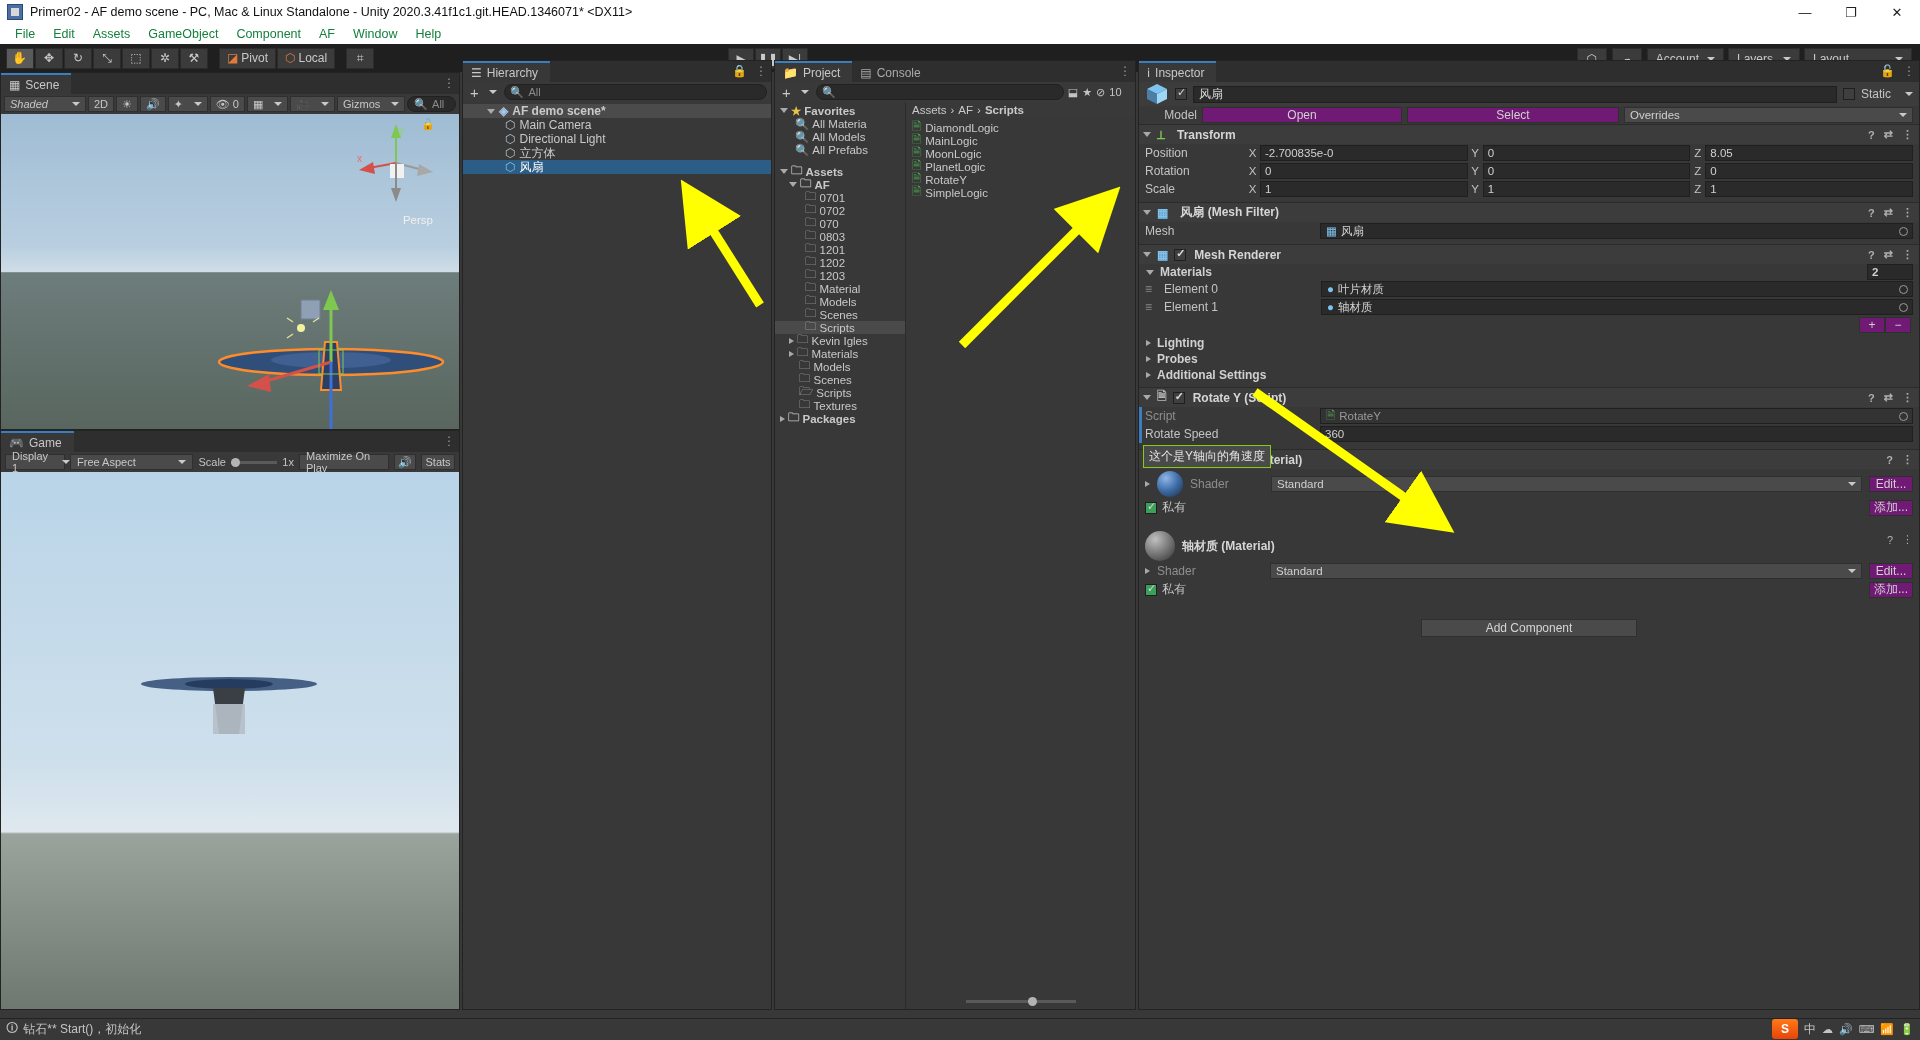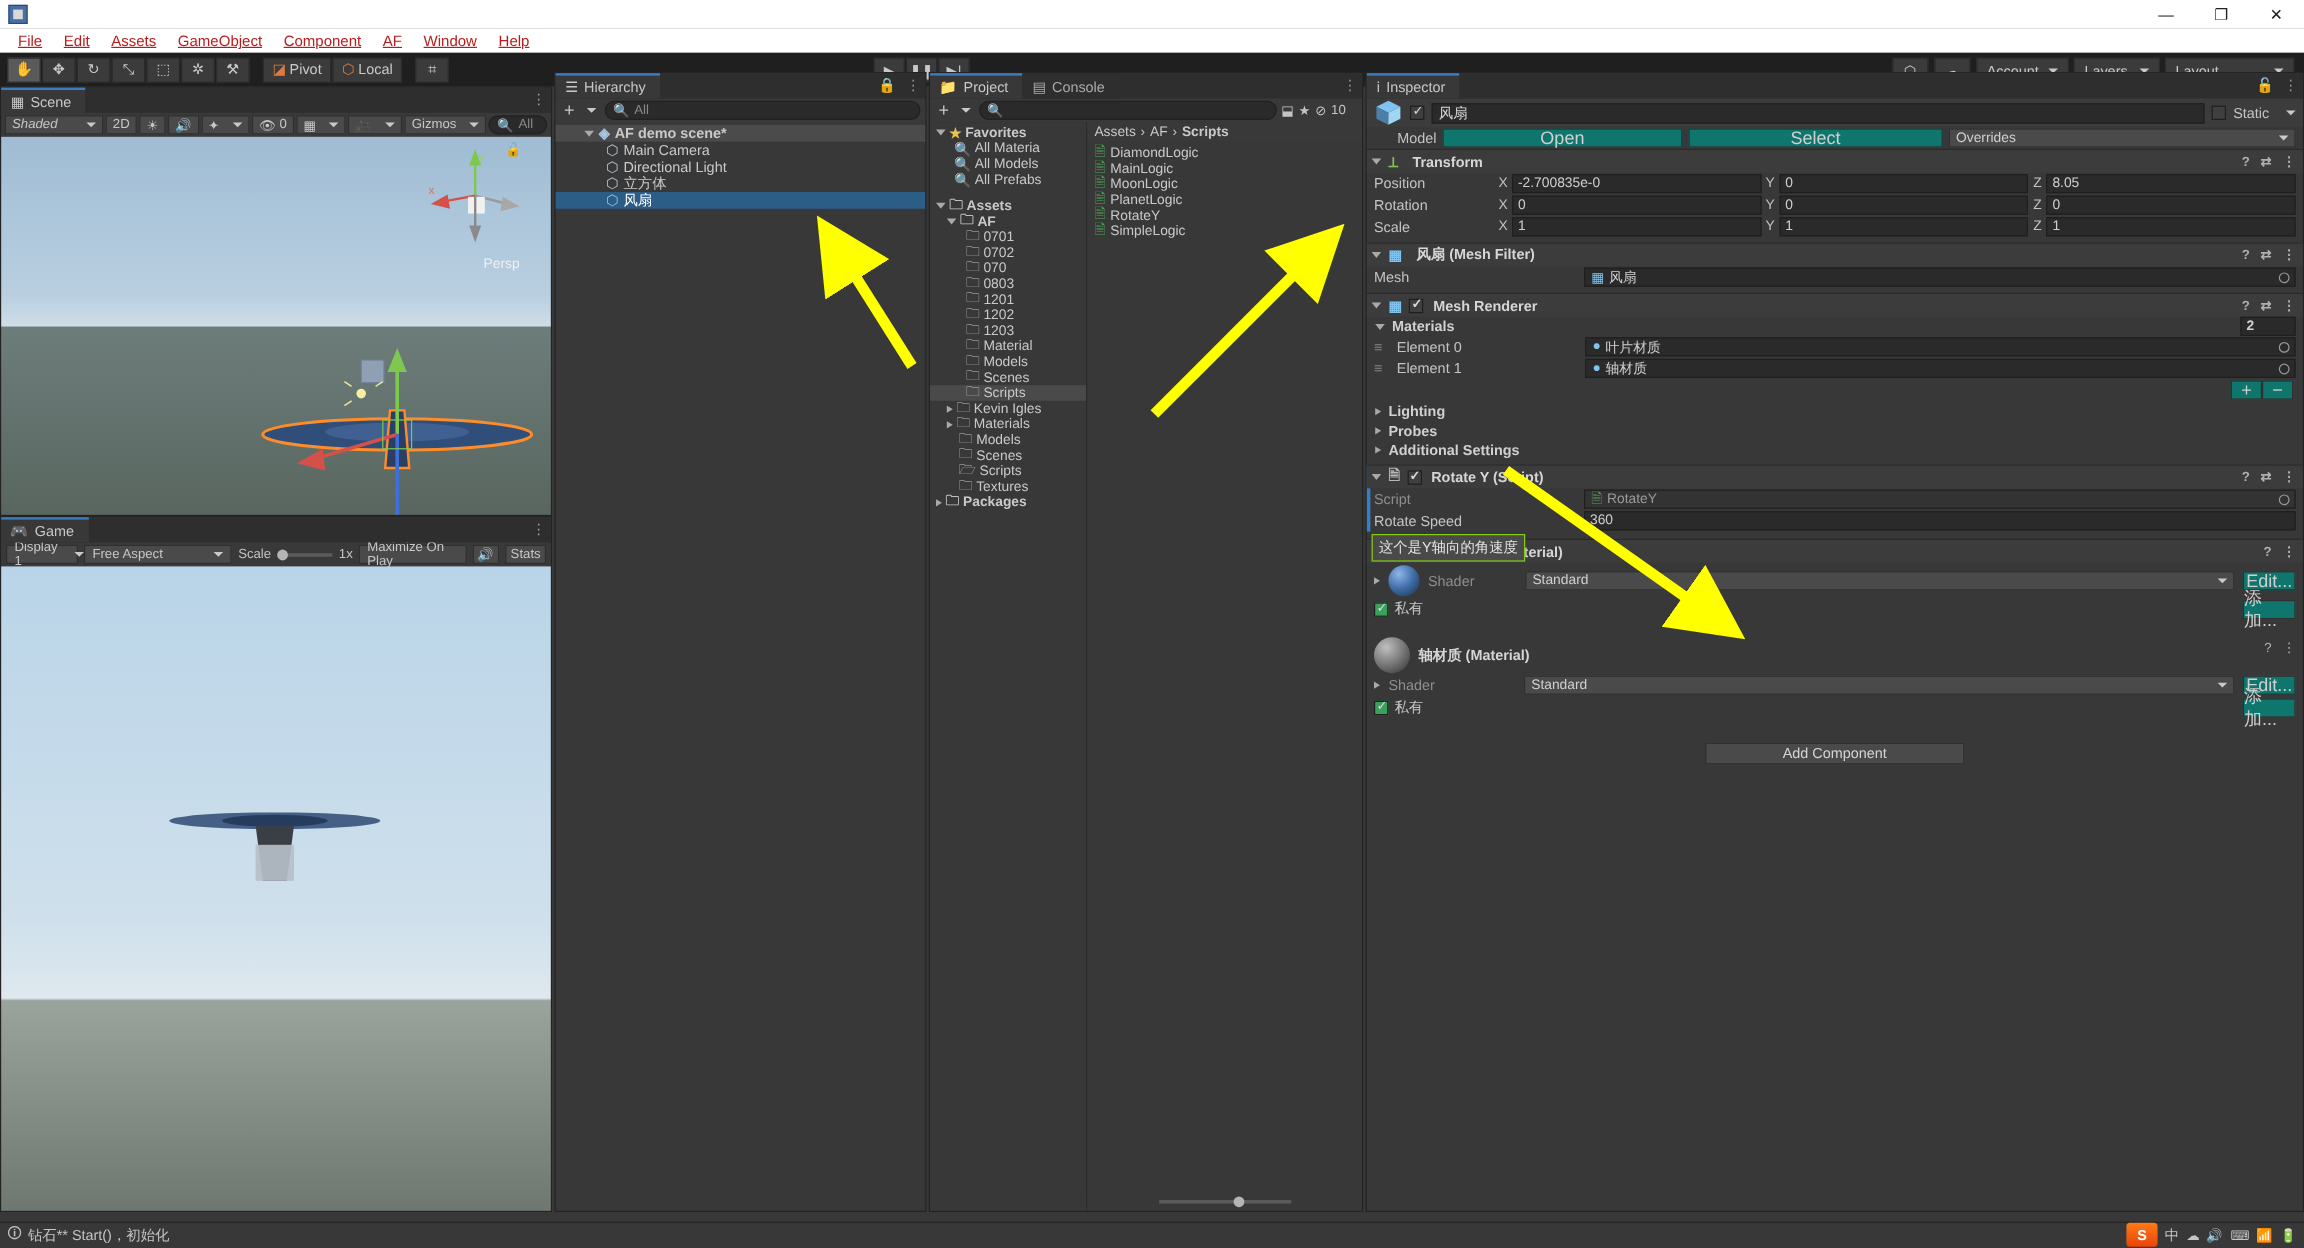--- a/index.html
+++ b/index.html
@@ -26,22 +26,22 @@
   .titlebar .ticon:after{content:"";position:absolute;left:3px;top:3px;width:8px;height:8px;background:#d8d8d8;}
   .titlebar .ttext { white-space:nowrap; }
   .winbtns { position:absolute; right:0; top:0; height:24px; display:flex; }
   .winbtn { width:46px; height:24px; display:flex; align-items:center; justify-content:center;
     font-size:13px; color:#222; }
   .winbtn.close { color:#222; }
 
   
   .menubar {
     position:absolute; left:0; top:24px; width:1920px; height:20px;
-    background:#ffffff; display:flex; align-items:flex-start; color:#b91c1c;
-    font-size:12.5px; padding-left:6px;text-decoration:underline;
+    background:#ffffff; display:flex; align-items:flex-start; color:#15803d;
+    font-size:12.5px; padding-left:6px;
   }
   .menubar .mi { padding:0 9px; line-height:20px; white-space:nowrap; }
 
   
   .toolbar {
     position:absolute; left:0; top:44px; width:1920px; height:28px;
     background:#1f1f1f; display:flex; align-items:center; padding:0 6px;
   }
   .tbtn {
     height:21px; min-width:28px; background:#3b3b3b; border:1px solid #2b2b2b;
@@ -130,22 +130,22 @@
   .insp-head { display:flex; align-items:center; height:24px; padding:0 6px; gap:6px; background:#3c3c3c;}
   .cube-ico { width:24px; height:24px; flex:none; }
   .namefield { flex:1; height:17px; background:#2a2a2a; border:1px solid #1f1f1f; color:#d8d8d8;
     display:flex; align-items:center; padding:0 5px; font-size:12px;}
   .cbx { width:12px; height:12px; background:#3f3f3f; border:1px solid #1f1f1f; position:relative; flex:none;}
   .cbx.on:after{content:"✓"; position:absolute; left:1px; top:-3px; font-size:11px; color:#d8d8d8;}
   .inrow { display:flex; align-items:center; height:18px; padding:0 6px; gap:5px; font-size:12px;}
   .lbl-r { text-align:right; color:#c3c3c3; }
   .dd { height:16px; background:#4a4a4a; border:1px solid #2f2f2f; color:#d0d0d0;
     display:flex; align-items:center; padding:0 5px; justify-content:space-between; font-size:11.5px;}
-  .btnx { height:16px; background:#0f766e; border:1px solid #2f2f2f; color:#d0d0d0;
-    display:flex; align-items:center; justify-content:center; font-size:15px;}
+  .btnx { height:16px; background:#701a75; border:1px solid #2f2f2f; color:#d0d0d0;
+    display:flex; align-items:center; justify-content:center; font-size:12px;}
   .comp-head { height:20px; display:flex; align-items:center; gap:6px; padding:0 4px; background:#3c3c3c;
     border-top:1px solid #2b2b2b; font-size:12px; font-weight:bold; color:#d6d6d6; position:relative;}
   .comp-icons { position:absolute; right:6px; display:flex; gap:9px; color:#b0b0b0; font-size:11px; align-items:center;}
   .field { height:16px; background:#2a2a2a; border:1px solid #1f1f1f; color:#d0d0d0;
     display:flex; align-items:center; padding:0 4px; font-size:11.5px; }
   .vec { display:flex; align-items:center; gap:3px; flex:1; }
   .vec .ax { color:#c3c3c3; width:9px; text-align:center; font-size:11.5px;}
   .objfield { height:16px; background:#2a2a2a; border:1px solid #1f1f1f; color:#d0d0d0;
     display:flex; align-items:center; padding:0 5px; font-size:11.5px; gap:4px; position:relative;}
   .objfield .dot { position:absolute; right:4px; width:9px; height:9px; border-radius:50%;
@@ -170,20 +170,21 @@
   
   .arrow-svg { position:absolute; left:0; top:0; width:1920px; height:1040px; pointer-events:none; z-index:30;}
 </style>
 </head>
 <body>
 
 <div class="app">
 
   <div class="titlebar">
     <div class="ticon"></div>
+    <div class="ttext">Primer02 - AF demo scene - PC, Mac &amp; Linux Standalone - Unity 2020.3.41f1c1.git.HEAD.1346071* &lt;DX11&gt;</div>
     <div class="winbtns">
       <div class="winbtn">—</div>
       <div class="winbtn">❐</div>
       <div class="winbtn close">✕</div>
     </div>
   </div>
 
   <div class="menubar">
     <div class="mi">File</div>
     <div class="mi">Edit</div>

